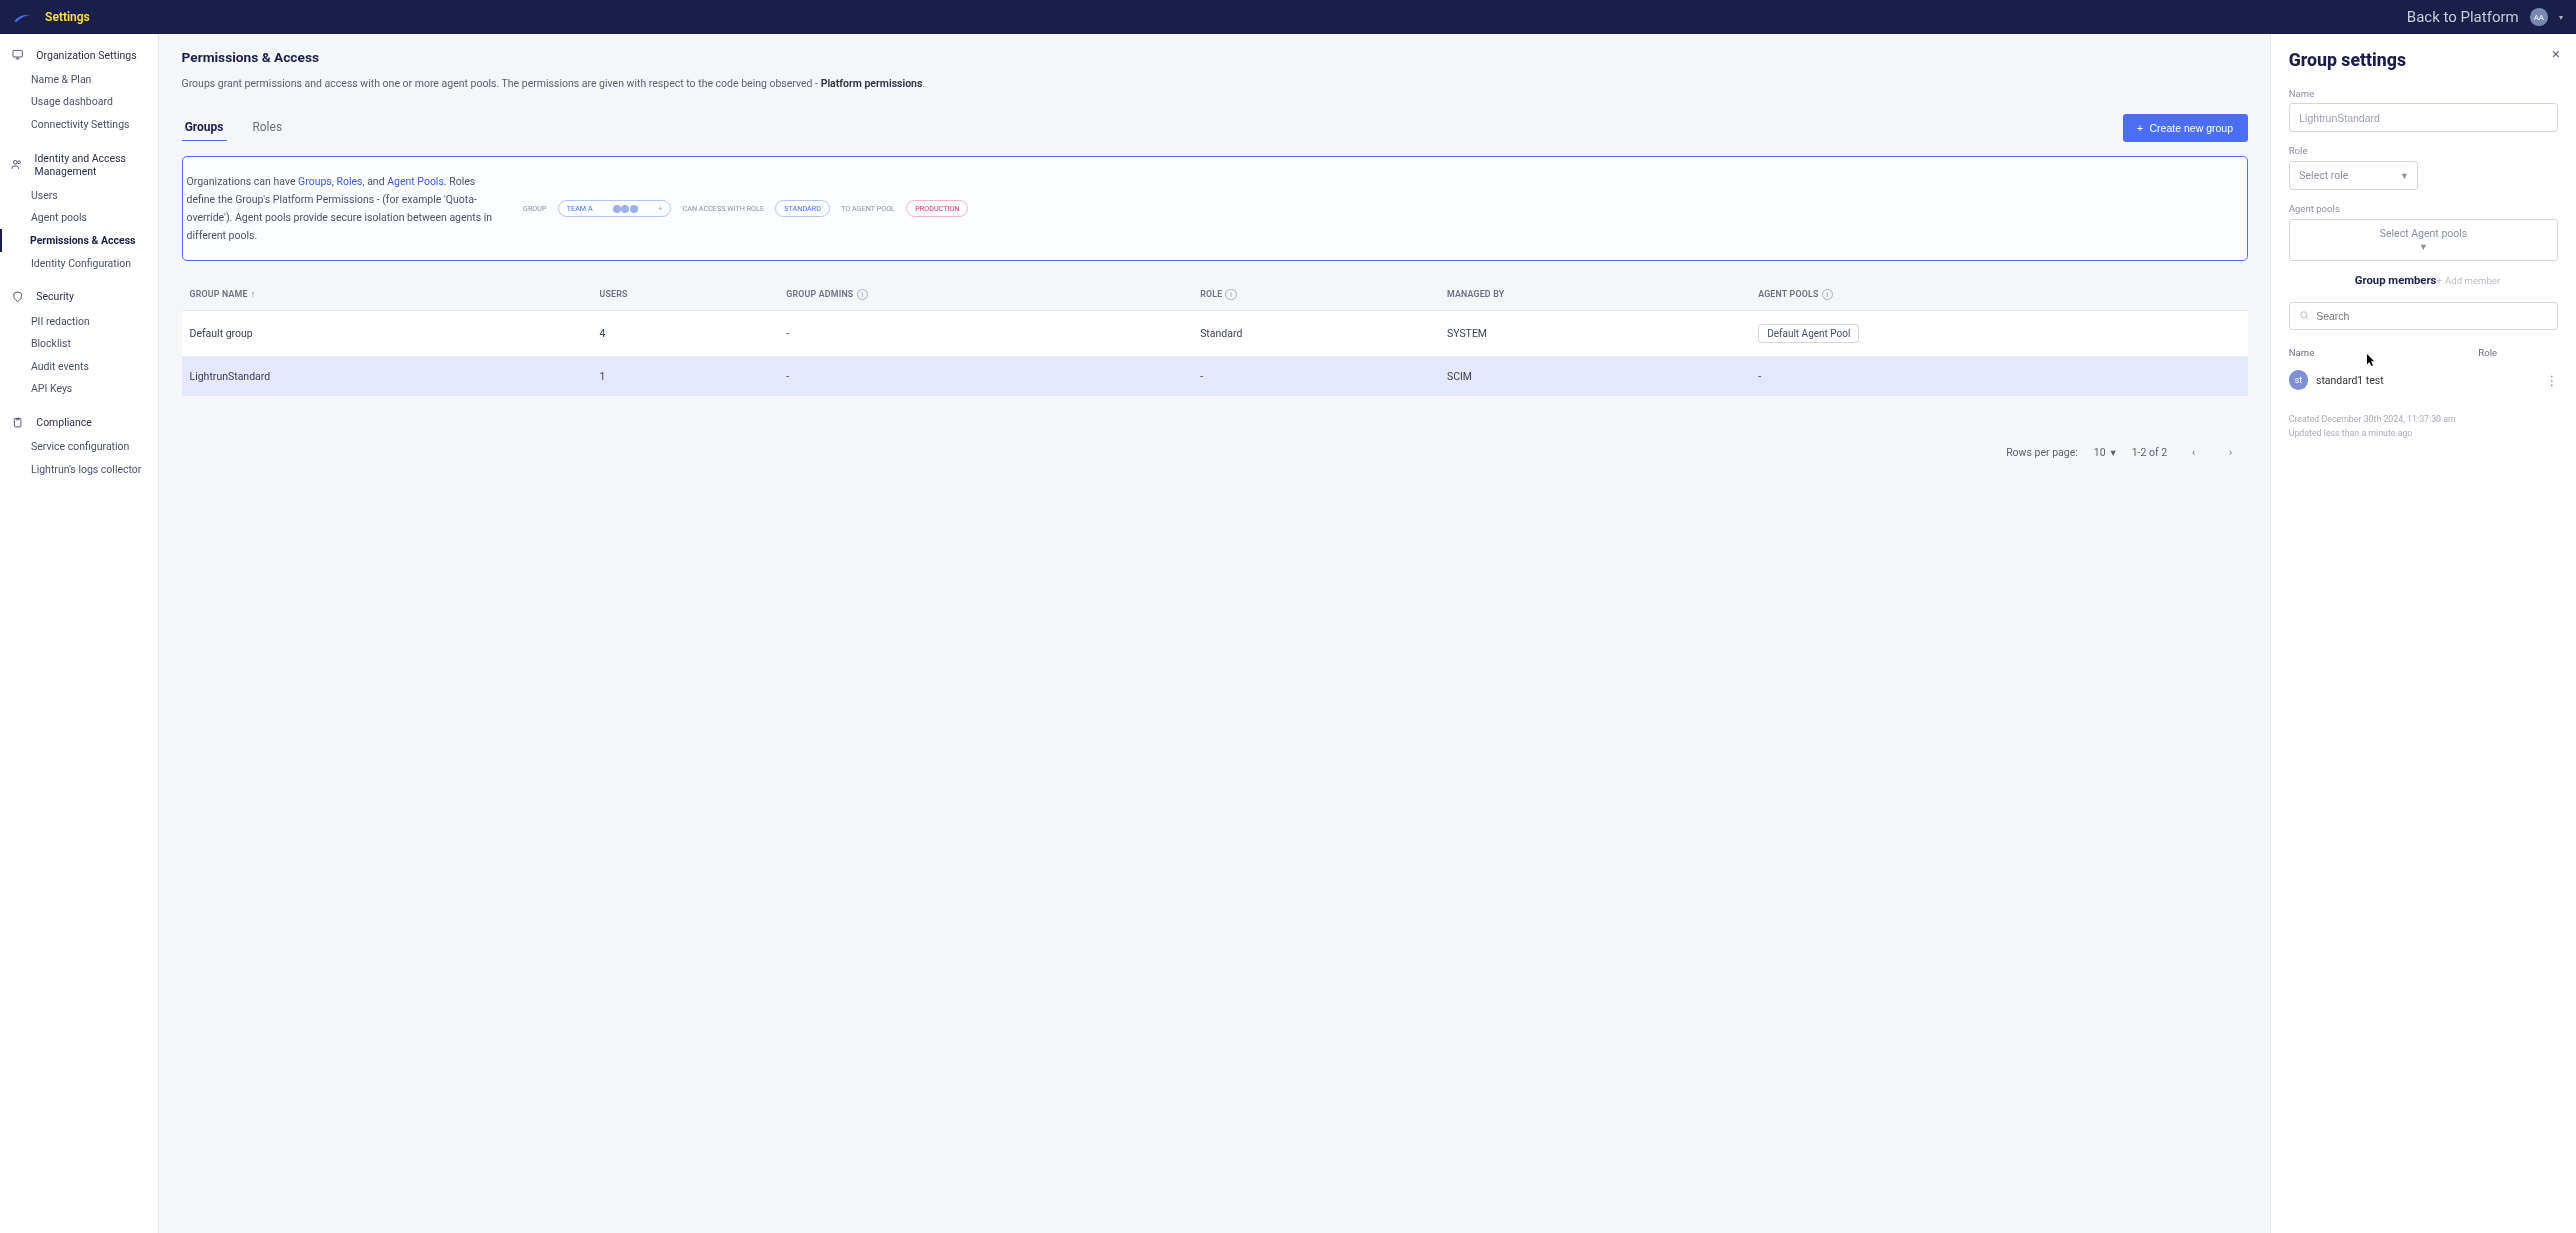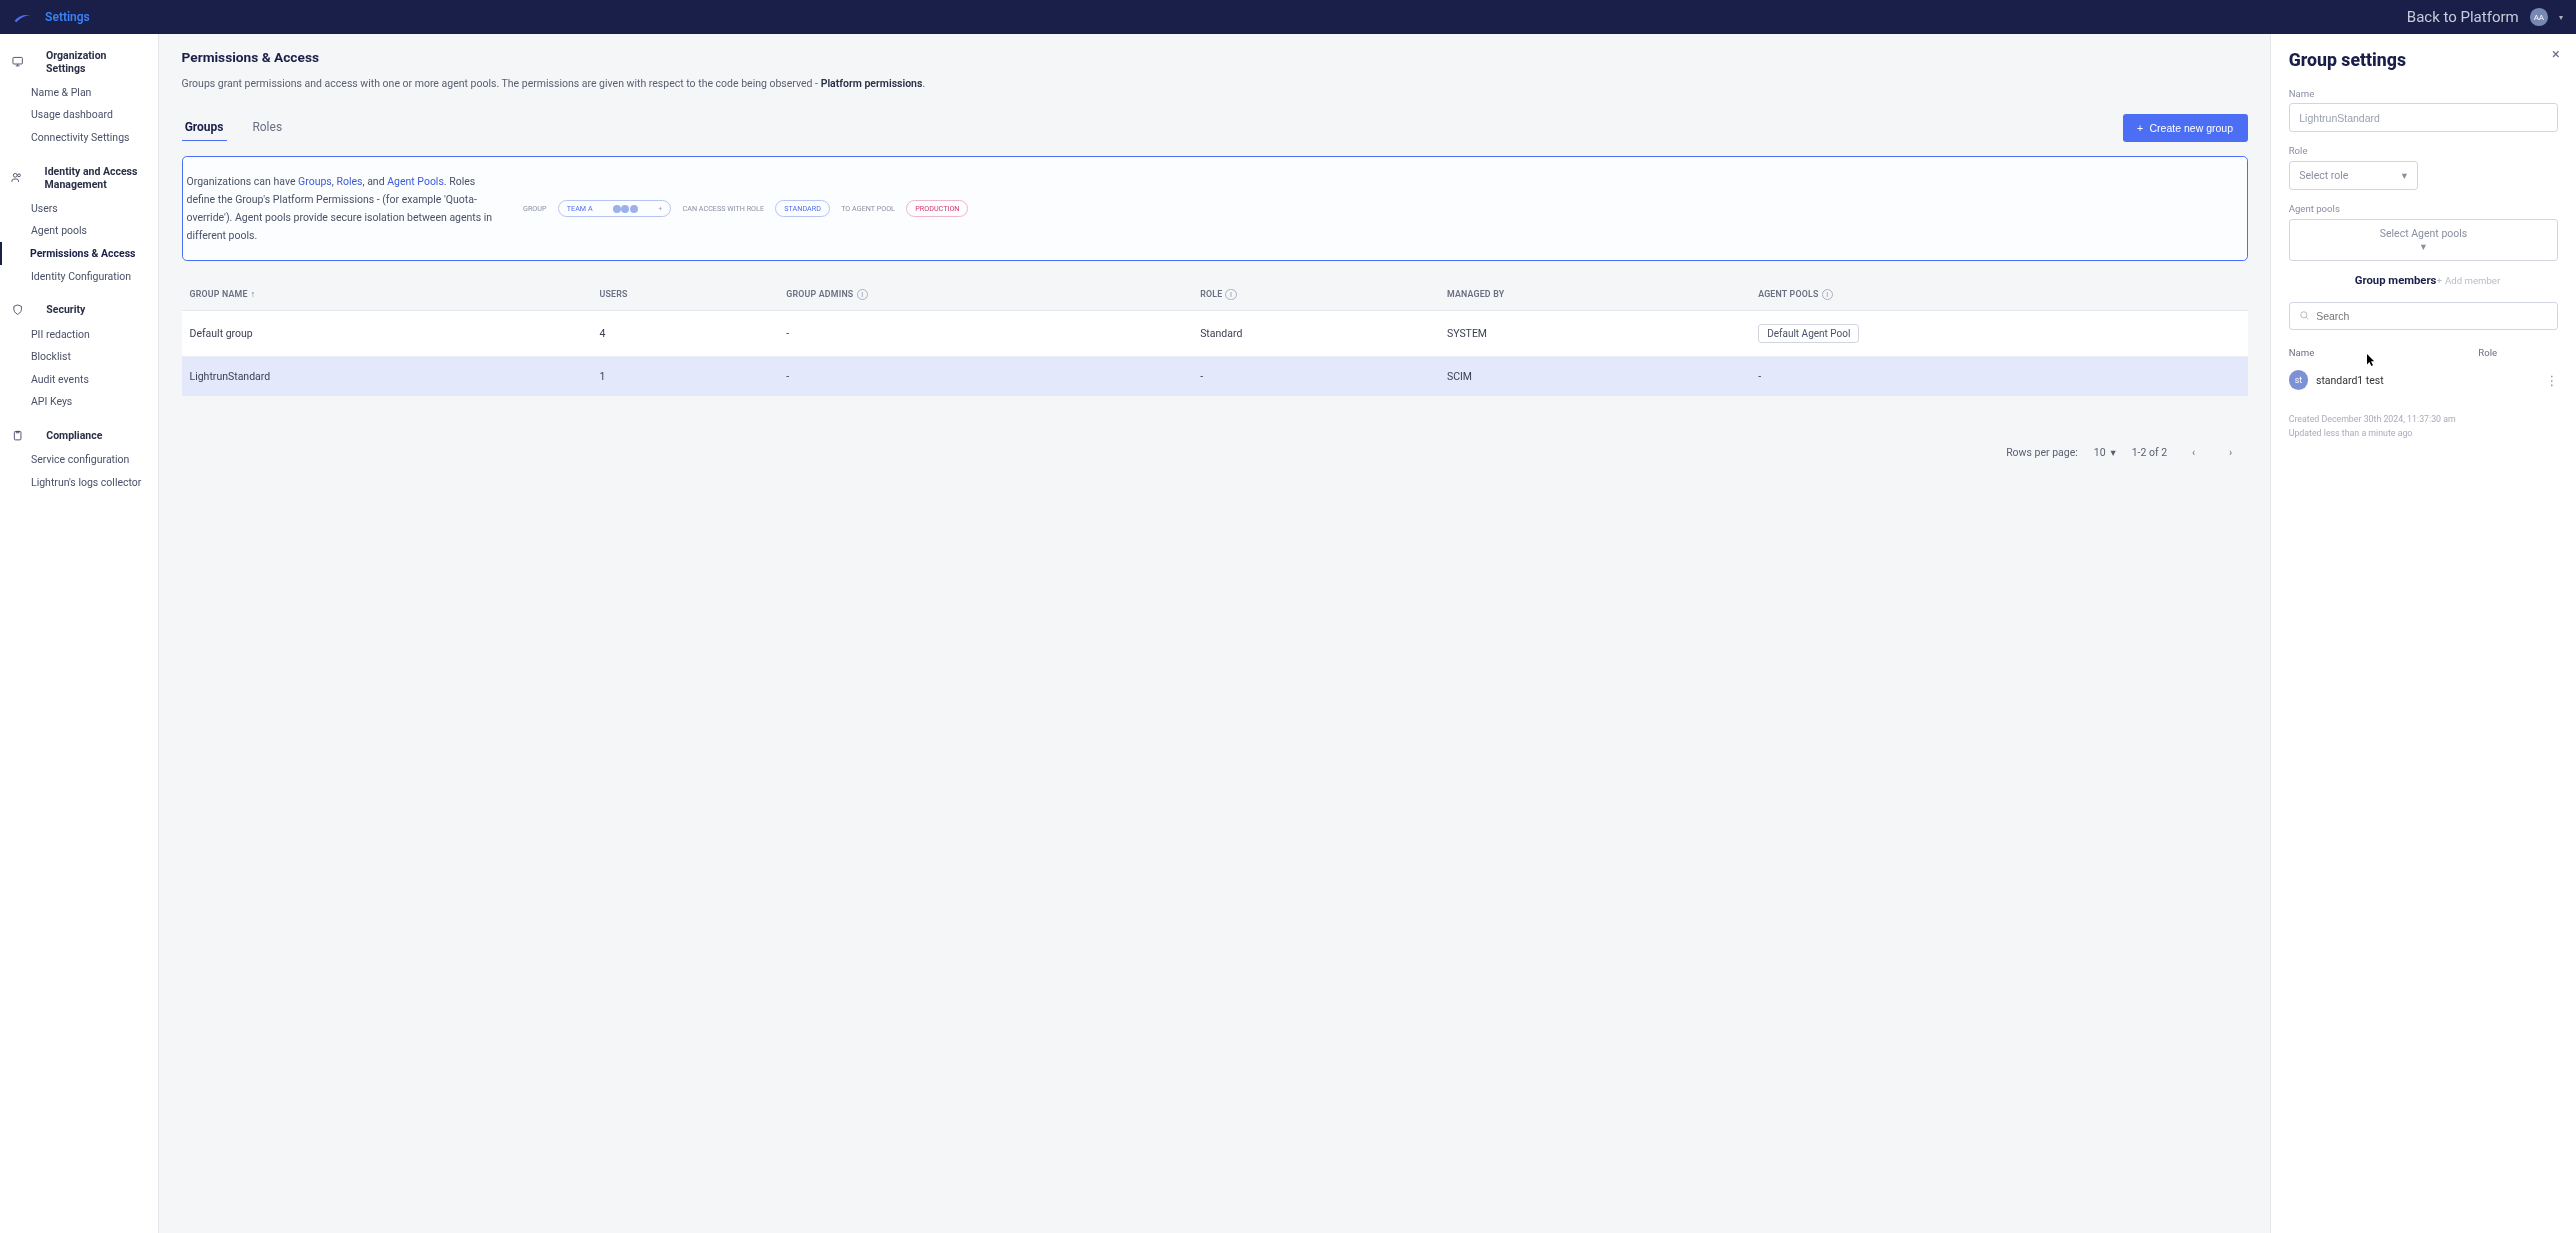--- a/index.html
+++ b/index.html
@@ -1,31 +1,31 @@
 <!DOCTYPE html>
 <html style="font-size:13px"><head>
 <meta charset="utf-8">
 <style>
 * { box-sizing: border-box; margin: 0; padding: 0; }
 body { font-family: -apple-system, BlinkMacSystemFont, "Segoe UI", Roboto, sans-serif; font-size: 10.5px; color: #333; background: #f5f6f8; overflow: hidden; }
 
 .topbar { background: #1a1f4a; color: #fff; height: 34px; display: flex; align-items: center; padding: 0 13px; justify-content: space-between; }
 .topbar-left { display: flex; align-items: center; gap: 9.6px; }
-.topbar .title { font-weight: 600; font-size: 12px; color: #3b82f6; }
+.topbar .title { font-weight: 600; font-size: 12px; color: #fde047; }
 .topbar-right { display: flex; align-items: center; gap: 11.3px; }
 .back-link { color: #c8ccda; font-size: 15px; }
 .avatar-small { width: 17.7px; height: 17.7px; border-radius: 50%; background: #7987b3; display: inline-flex; align-items: center; justify-content: center; font-size: 8px; color: #fff; }
 .logo-swoosh { width: 22.5px; height: 13px; display: inline-block; }
 .logo-swoosh svg { display: block; }
 
 .layout { display: flex; height: calc(100vh - 34px); }
 
 .sidebar { width: 159px; background: #fff; padding: 14.5px 0 0 0; overflow-y: auto; border-right: 0.8px solid #e4e6ec; }
 .side-section { margin-bottom: 16px; }
-.side-heading { display: flex; align-items: center; gap: 22px; padding: 0 11.3px 6.4px 11.3px; font-weight: 700; font-size: 10.5px; color: #2a2f45; }
+.side-heading { display: flex; align-items: center; gap: 12px; padding: 0 11.3px 6.4px 11.3px; font-weight: 400; font-size: 10.5px; color: #2a2f45; }
 .side-icon { width: 13px; height: 13px; display: inline-flex; align-items: center; justify-content: center; color: #4a5168; }
 .side-item { padding: 4.8px 11.3px 4.8px 31px; font-size: 10.5px; color: #4a5168; cursor: pointer; }
 .side-item.active { font-weight: 700; color: #1a1f4a; border-left: 2.4px solid #1a1f4a; padding-left: 28px; }
 
 .main { flex: 1; padding: 14.5px 22.5px; overflow-y: auto; background: #f5f6f8; }
 .page-title { font-size: 13.7px; font-weight: 700; color: #1a1f4a; margin-bottom: 11.3px; }
 .page-desc { font-size: 10.5px; color: #5a5f72; line-height: 1.6; margin-bottom: 4.8px; }
 .page-desc .strong { font-weight: 600; color: #2a2f45; }
 .link { color: #3b5bdb; cursor: pointer; }
 

